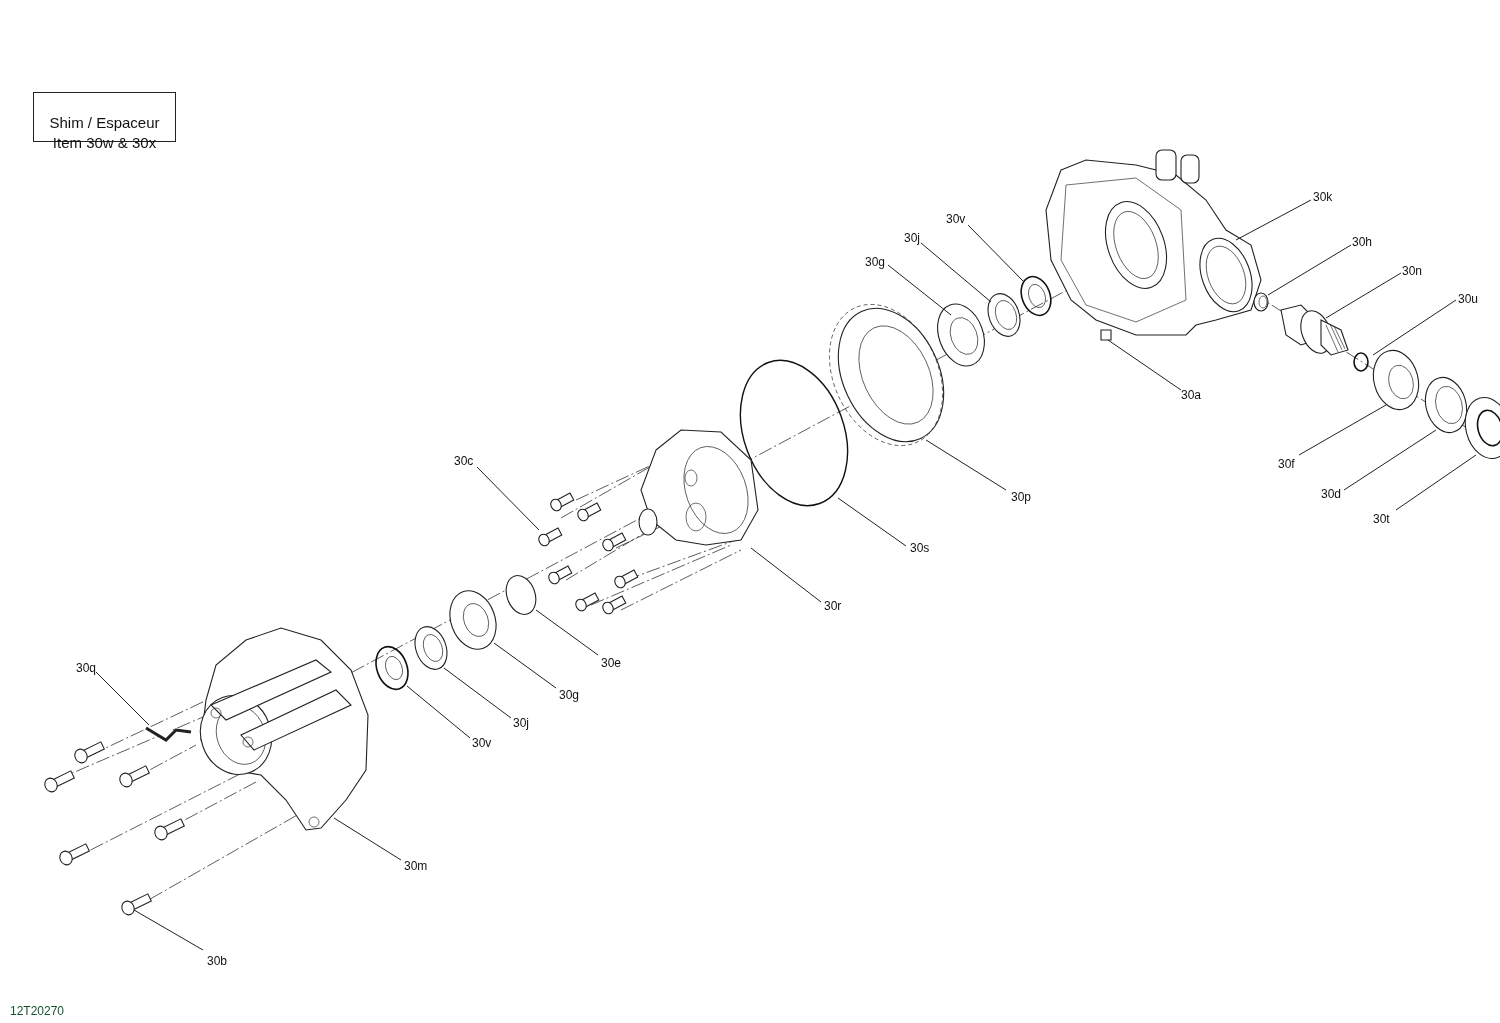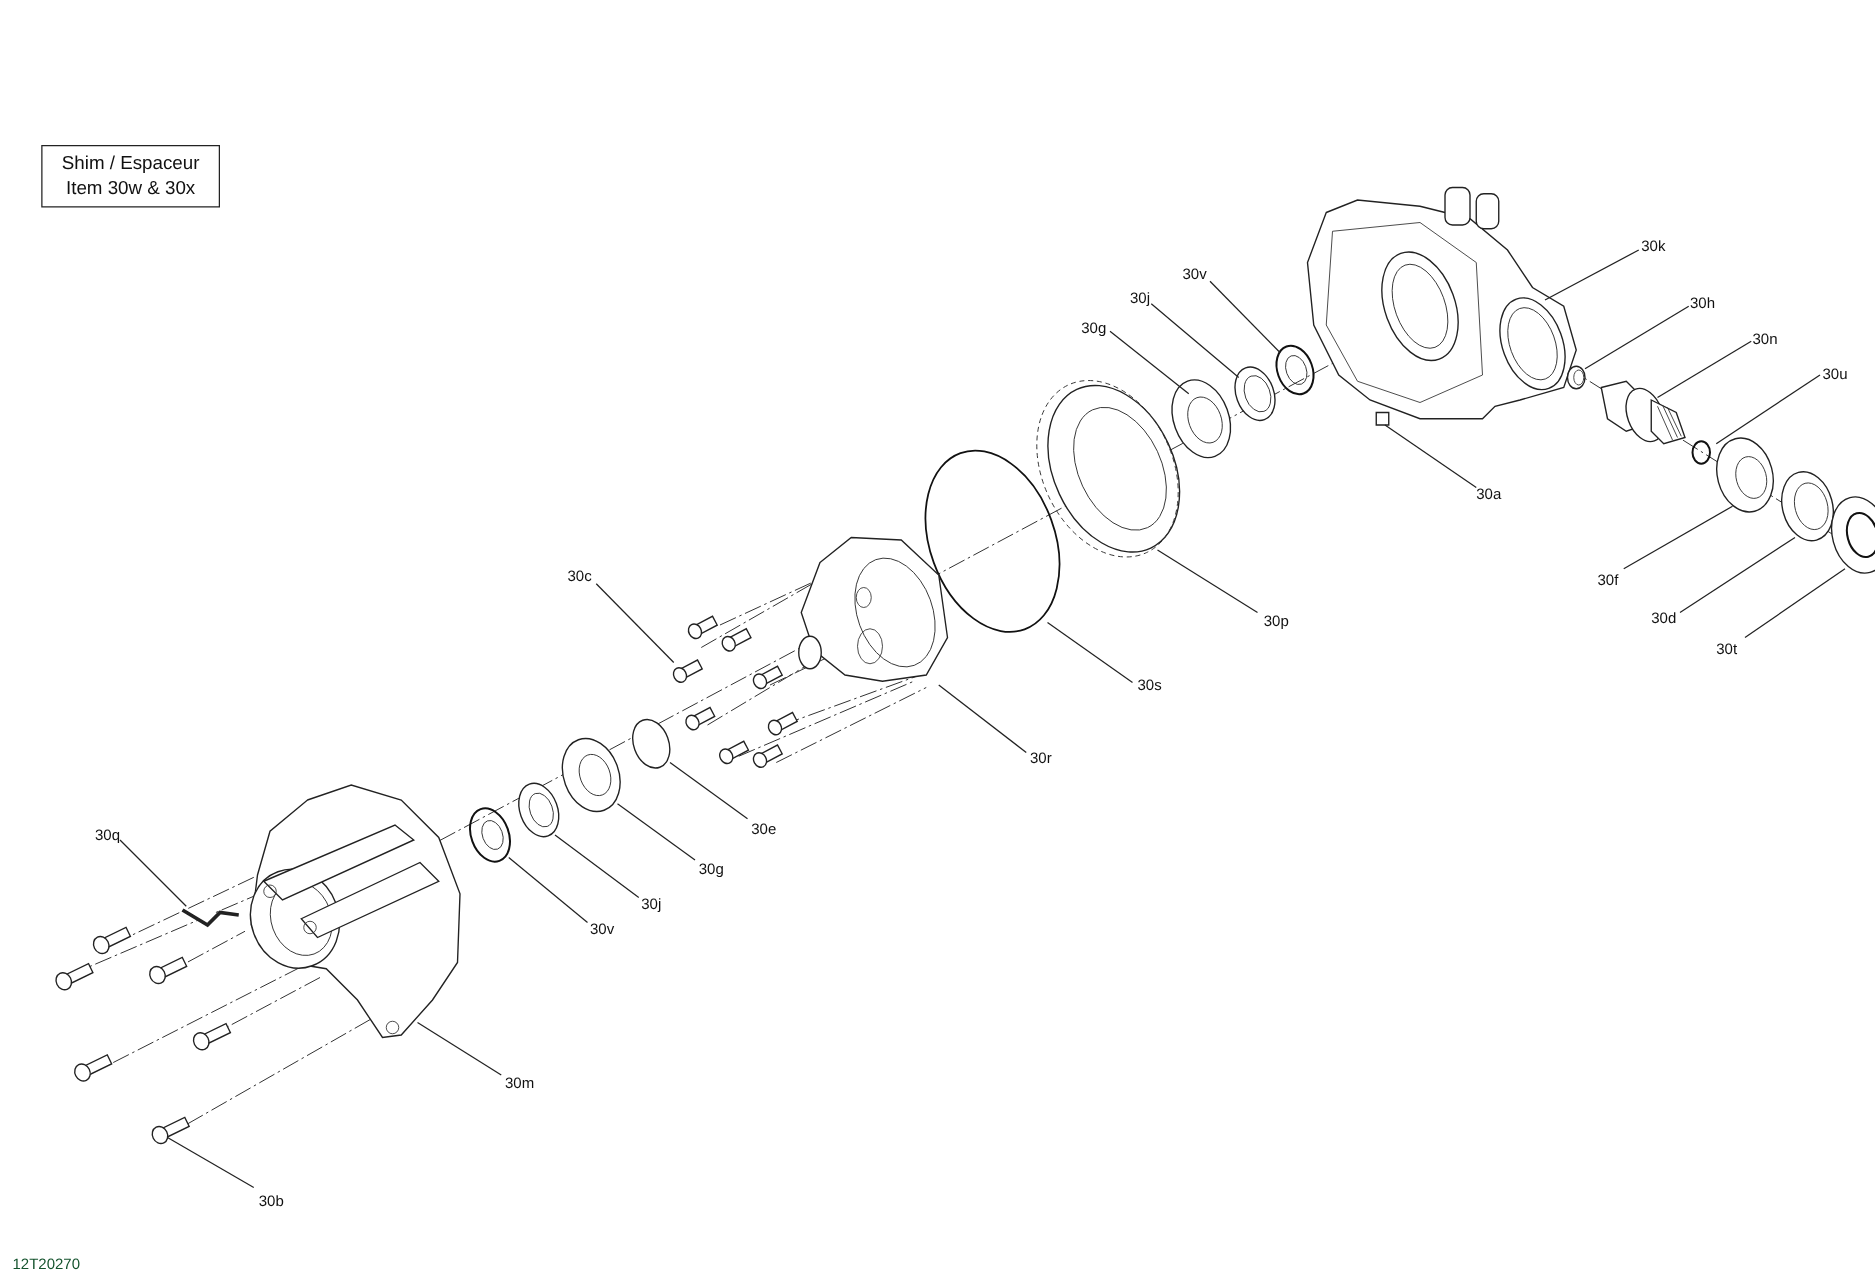--- a/index.html
+++ b/index.html
@@ -1,21 +1,21 @@
 <!DOCTYPE html>
 <html><head>
 <meta charset="utf-8">
 <style>
   html, body { margin: 0; padding: 0; background: #ffffff; }
   body { width: 1500px; height: 1023px; position: relative; overflow: hidden;
          font-family: "Liberation Sans", sans-serif; }
   #canvas { position: absolute; left: 16px; top: 0; width: 1500px; height: 1023px; }
-  .note-box { position: absolute; left: 33px; top: 116px; width: 143px; height: 50px;
+  .note-box { position: absolute; left: 33px; top: 92px; width: 143px; height: 50px;
               border: 1px solid #222; box-sizing: border-box; text-align: center;
-              font-size: 15px; line-height: 20px; color: #111; padding-top: 4px; }
+              font-size: 15px; line-height: 20px; color: #111; padding-top: 20px; }
   .label { font-family: "Liberation Sans", sans-serif; font-size: 12px; fill: #111; }
   .leader { stroke: #222; stroke-width: 1; fill: none; }
   .axis { stroke: #333; stroke-width: 0.8; stroke-dasharray: 14 3 2 3; fill: none; }
   .part { stroke: #222; stroke-width: 1.1; fill: #fff; }
   .part-thin { stroke: #333; stroke-width: 0.7; fill: none; }
   .part-dark { stroke: #111; stroke-width: 1.6; fill: none; }
   .ref-code { position: absolute; left: 10px; top: 1004px; font-size: 12px; color: #14532d; }
 </style>
 </head>
 <body>

